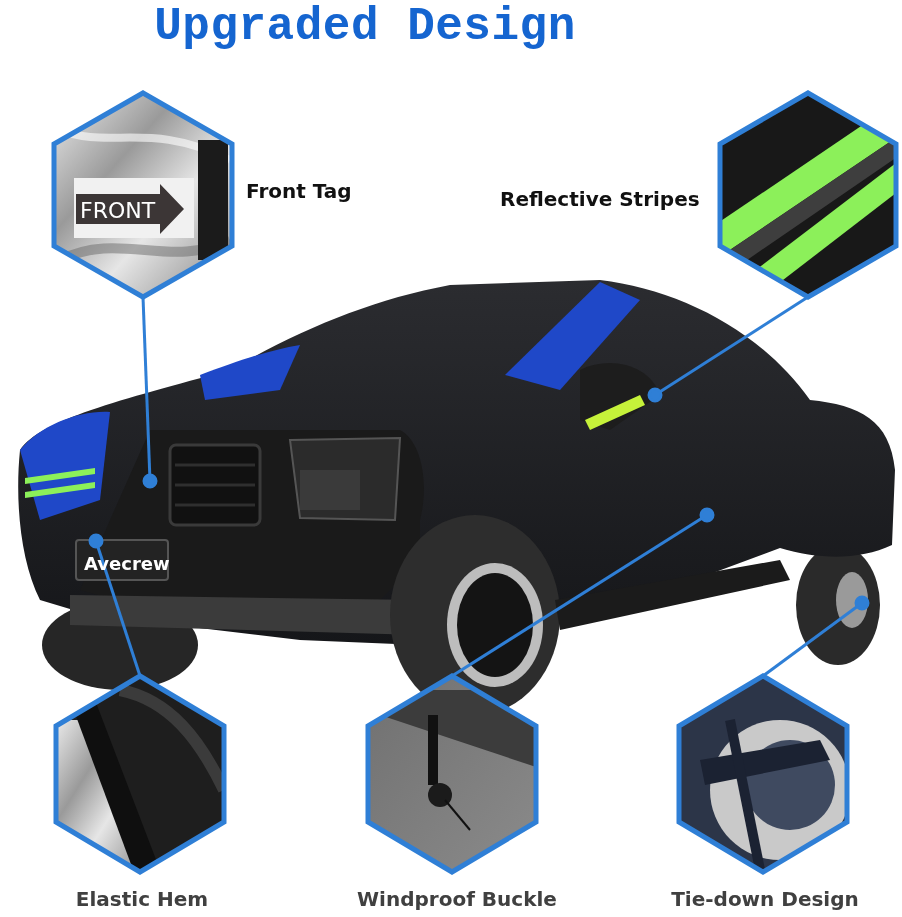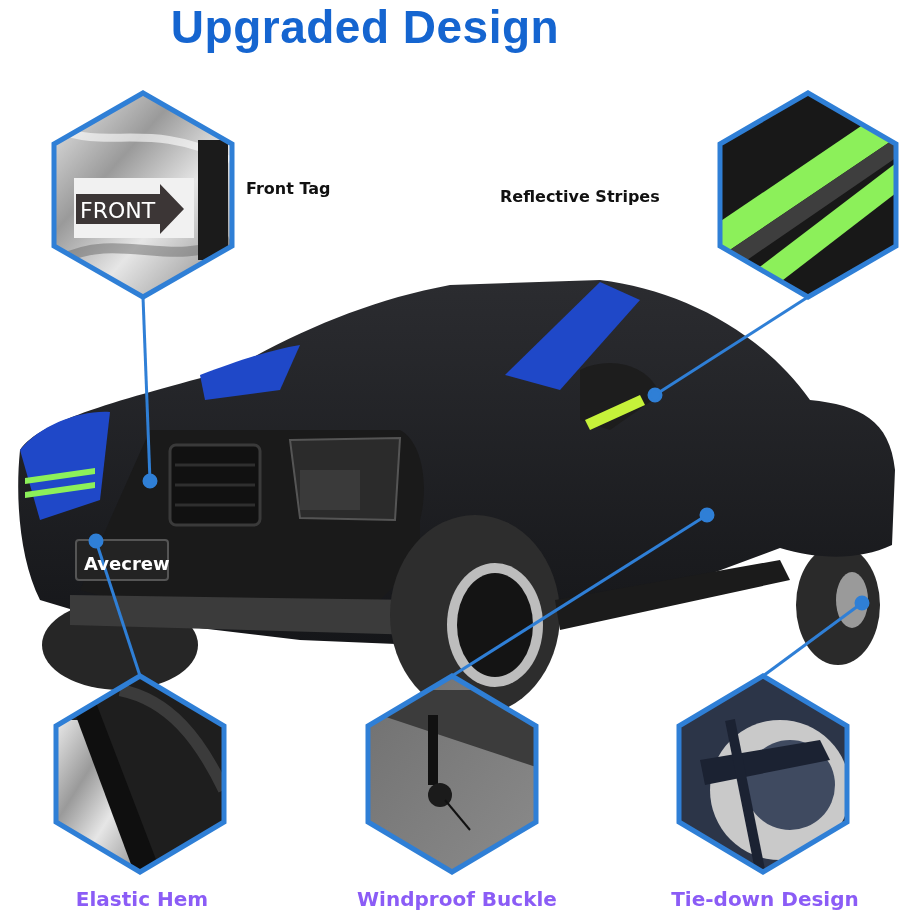--- a/index.html
+++ b/index.html
@@ -1,24 +1,24 @@
 <!DOCTYPE html>
 <html><head>
 <meta charset="utf-8">
 <style>
   html, body { margin: 0; padding: 0; background: #ffffff; }
   body { width: 902px; height: 917px; position: relative; overflow: hidden;
          font-family: "Liberation Sans", sans-serif; }
   .title { position: absolute; left: 0; top: 0; width: 730px; text-align: center;
-           font-family: Liberation Sans, sans-serif; font-weight: bold; font-size: 46px;
+           font-family: Liberation Mono, monospace; font-weight: bold; font-size: 46px;
            color: #1565d0; line-height: 54px; letter-spacing: 0.5px; }
   .label { position: absolute; font-family: "DejaVu Sans", sans-serif; font-weight: bold;
-           font-size: 16px; color: #111; white-space: nowrap; }
+           font-size: 20px; color: #111; white-space: nowrap; }
   .bottom-label { position: absolute; font-family: "DejaVu Sans", sans-serif;
-           font-weight: bold; font-size: 20px; color: #8b5cf6; text-align: center; width: 240px; }
+           font-weight: bold; font-size: 20px; color: #404040; text-align: center; width: 240px; }
   svg.scene { position: absolute; left: 0; top: 0; }
   .brand { position: absolute; left: 84px; top: 553px; color: #fff; font-family: "DejaVu Sans", sans-serif;
            font-weight: bold; font-size: 18px; }
 </style>
 </head>
 <body>
 
 <div class="title">Upgraded Design</div>
 
 <svg class="scene" width="902" height="917" viewBox="0 0 902 917">

